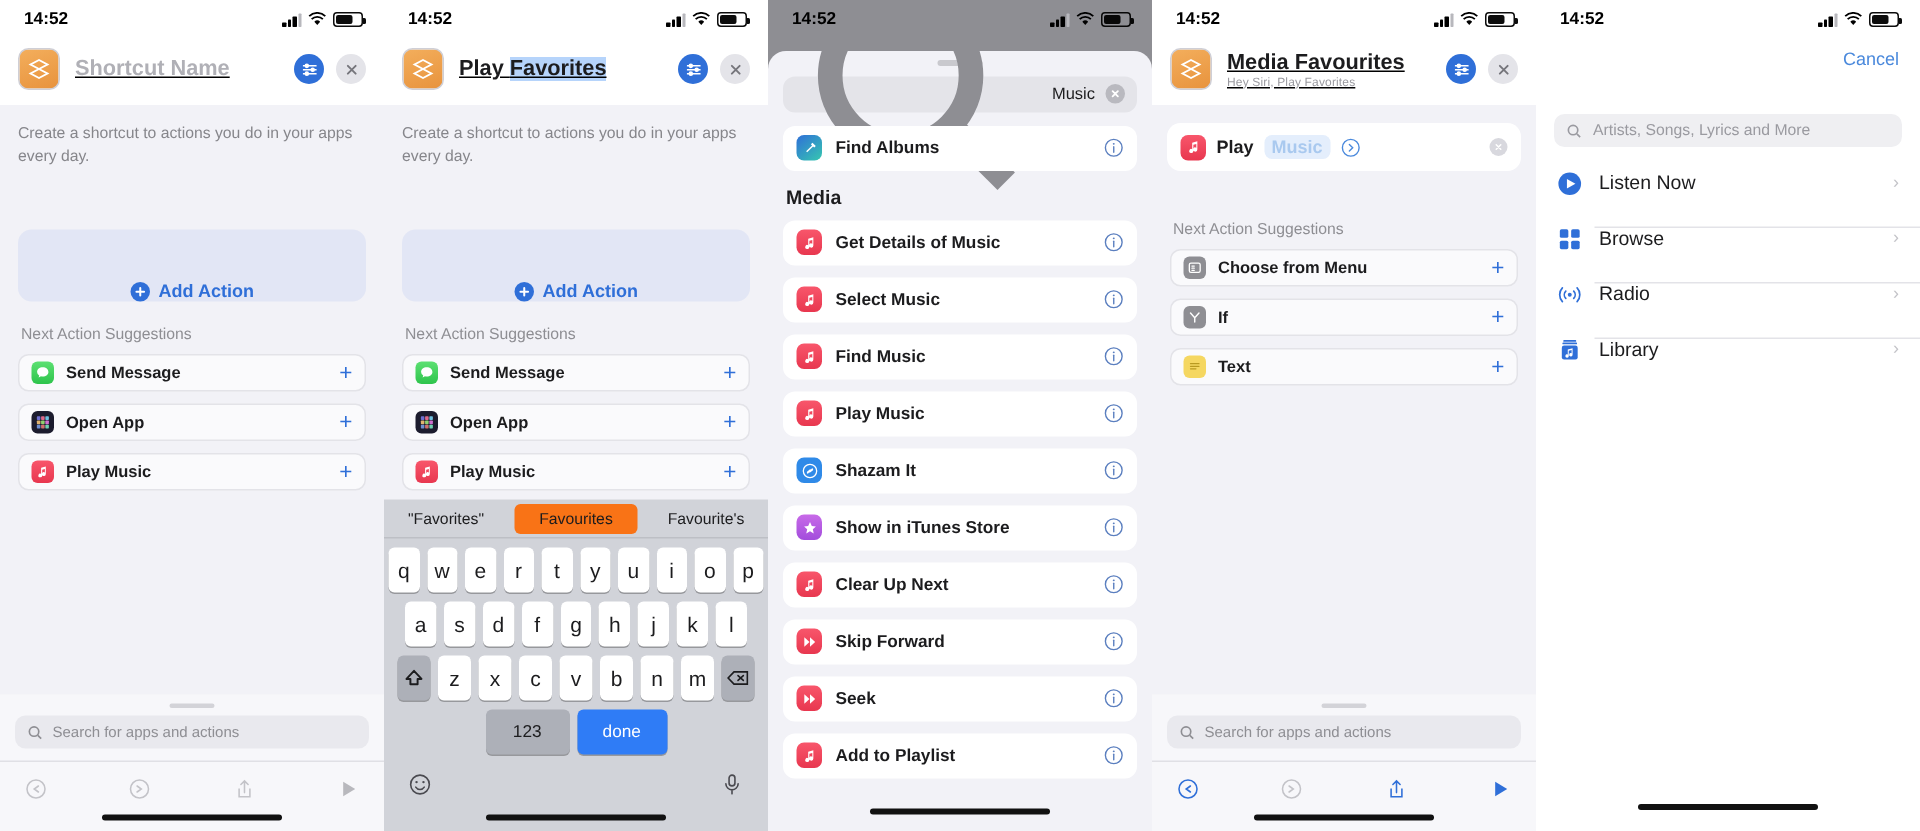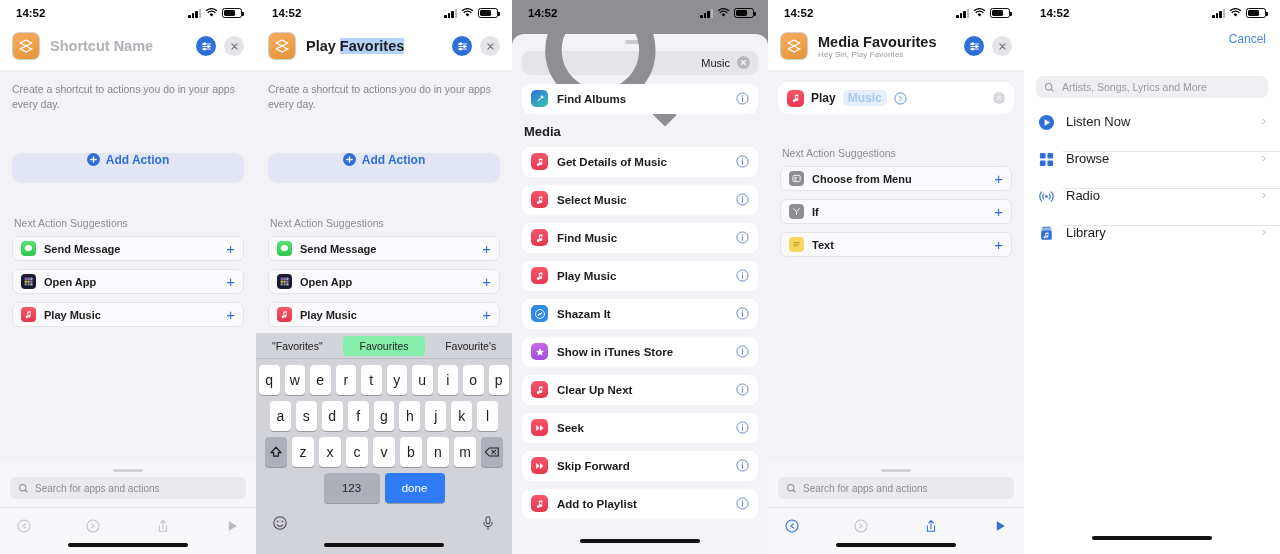--- a/index.html
+++ b/index.html
@@ -34,37 +34,37 @@
   .sc-header{
     background:#fff; padding:6px 12px 10px 12px; display:flex; align-items:center; gap:10px;
   }
   .app-icon{
     width:28px;height:28px;border-radius:7px;flex:none;
     background:linear-gradient(160deg,#f3ae5c,#e8933d);
     border:1.5px solid #cfcfd6;
     display:flex;align-items:center;justify-content:center;
   }
   .app-icon svg{ width:18px;height:18px; }
-  .sc-title-wrap{ flex:1; min-width:0; }
+  .sc-title-wrap{ flex:1; min-width:0;text-decoration:underline; }
   .sc-title{ font-size:14.5px; font-weight:bold; color:#1c1c1e; white-space:nowrap; overflow:hidden;}
   .sc-title.placeholder{ color:#b0b0b6; font-weight:bold;}
   .sc-title .sel{ background:#b6d4fb; }
   .sc-sub{ font-size:8px; color:#9a9aa0; margin-top:0px; letter-spacing:.1px;}
   .hdr-btns{ display:flex; align-items:center; gap:8px; }
   .round-btn{ width:20px;height:20px;border-radius:50%;display:flex;align-items:center;justify-content:center;flex:none;}
   .round-btn.blue{ background:#2f6fd8; }
   .round-btn.grey{ background:#e4e4e9; }
   .round-btn svg{ width:13px;height:13px;}
 
   
   .sc-body{ padding:12px 12px 0 12px; }
   .desc{ font-size:10.5px; color:#86868b; line-height:1.45; margin-bottom:11px; }
   .add-action{
-    background:#e2e6f5; border-radius:9px; height:30px;
-    display:flex;align-items:flex-start;justify-content:center;gap:6px;
+    background:#e2e6f5; border-radius:9px; height:48px;
+    display:flex;align-items:flex-end;justify-content:center;gap:6px;
     color:#2f6fd8; font-size:12px; font-weight:bold;margin-top:41px;
   }
   .plus-circle{ width:13px;height:13px;border-radius:50%;background:#2f6fd8;display:flex;align-items:center;justify-content:center;}
   .plus-circle::before{content:"";position:absolute;}
   .plus-circle svg{width:9px;height:9px;}
 
   .section-label{ font-size:10.5px; color:#8e8e93; margin:0 0 7px 2px; }
   .sugg-list{ display:flex; flex-direction:column; gap:8px;justify-content:space-between; }
   .sugg-row{
     height:25px;background:#fafafc;border:.8px solid #e3e3e8;border-radius:7px;
@@ -105,21 +105,21 @@
   .home-indicator{
     width:120px;height:4px;border-radius:3px;background:#111;margin:0 auto 7px auto;
   }
 
   
   .keyboard{ position:absolute;left:0;right:0;bottom:0;background:#d1d3d9; }
   .predict{
     height:26px;display:flex;align-items:center;border-bottom:.7px solid #bdbfc5;
   }
   .predict .p{ flex:1;text-align:center;font-size:10.5px;color:#1c1c1e;position:relative;padding:4px 0;}
-  .predict .p.sel{ background:#86efac;border-radius:4px;margin:2px 4px;}
+  .predict .p.sel{ background:#f97316;border-radius:4px;margin:2px 4px;}
   .krow{ display:flex; justify-content:center; gap:5px; margin:6px 3px 0 3px;}
   .key{
     background:#fff;border-radius:4px;height:30px;flex:1;
     display:flex;align-items:center;justify-content:center;
     font-size:14px;color:#1c1c1e;box-shadow:0 1px 0 rgba(0,0,0,.28);
   }
   .krow.r2{ margin-left:14px;margin-right:14px; }
   .krow.r3 .key{ max-width:22px; }
   .key.wide{ background:#adb0b8;flex:0 0 28px; }
   .key.num{ background:#adb0b8;flex:0 0 56px;font-size:11.5px; }
@@ -650,35 +650,35 @@
               <circle cx="7" cy="4.2" r=".7" fill="#5b7fbf" stroke="none"></circle>
             </svg>
         </div>
         <div class="res-row">
           <span class="res-icon ic-music">
               <svg viewBox="0 0 14 14" fill="#fff">
                 <path d="M2.6 3.4 6.6 7l-4 3.6Z"></path>
                 <path d="M7 3.4 11 7l-4 3.6Z"></path>
               </svg>
             </span>
-          <span class="label">Seek</span>
+          <span class="label">Skip Forward</span>
           <svg class="info-i" viewBox="0 0 14 14" fill="none" stroke="#5b7fbf" stroke-width="1">
               <circle cx="7" cy="7" r="6"></circle>
               <path d="M7 6.2v4" stroke-linecap="round"></path>
               <circle cx="7" cy="4.2" r=".7" fill="#5b7fbf" stroke="none"></circle>
             </svg>
         </div>
         <div class="res-row">
           <span class="res-icon ic-music">
               <svg viewBox="0 0 14 14" fill="#fff">
                 <path d="M2.6 3.4 6.6 7l-4 3.6Z"></path>
                 <path d="M7 3.4 11 7l-4 3.6Z"></path>
               </svg>
             </span>
-          <span class="label">Skip Forward</span>
+          <span class="label">Seek</span>
           <svg class="info-i" viewBox="0 0 14 14" fill="none" stroke="#5b7fbf" stroke-width="1">
               <circle cx="7" cy="7" r="6"></circle>
               <path d="M7 6.2v4" stroke-linecap="round"></path>
               <circle cx="7" cy="4.2" r=".7" fill="#5b7fbf" stroke="none"></circle>
             </svg>
         </div>
         <div class="res-row">
           <span class="res-icon ic-music">
               <svg viewBox="0 0 14 14" fill="#fff">
                 <path d="M9.6 2.6 5.6 3.6v5.1a1.6 1.6 0 1 0 .9 1.4V5.2l2.3-.6v3a1.6 1.6 0 1 0 .8 1.4Z"></path>

